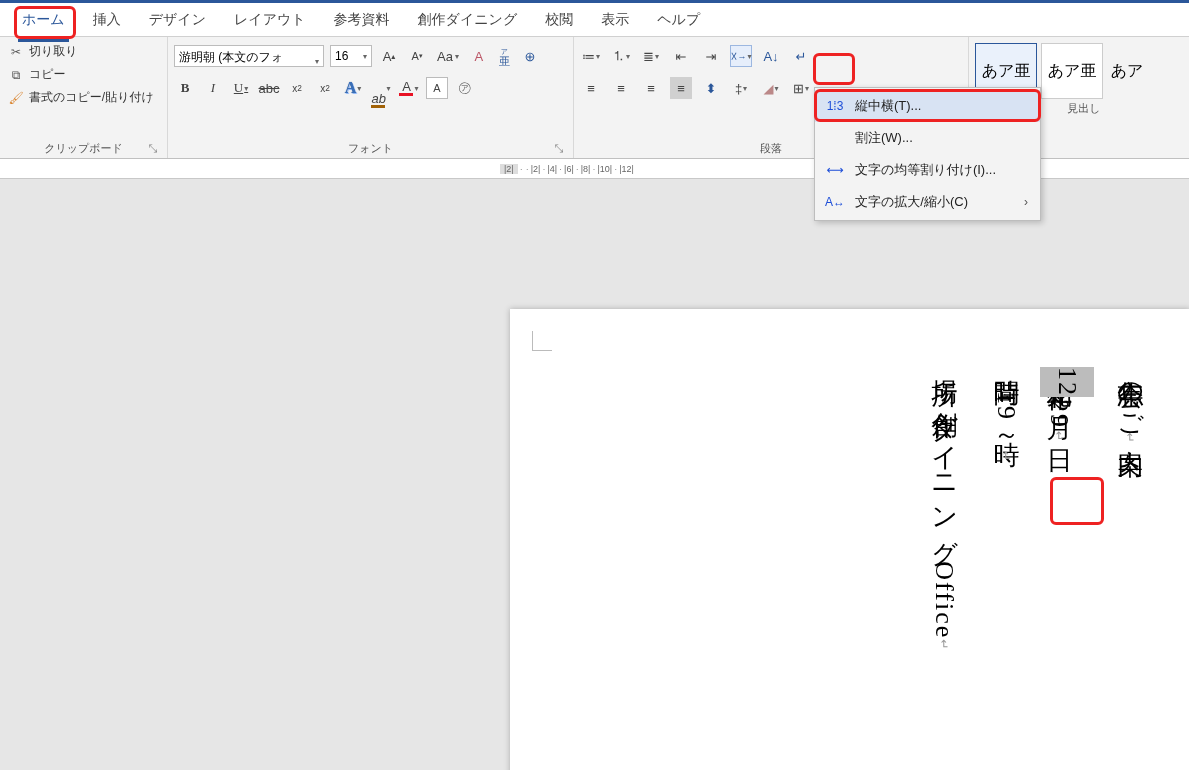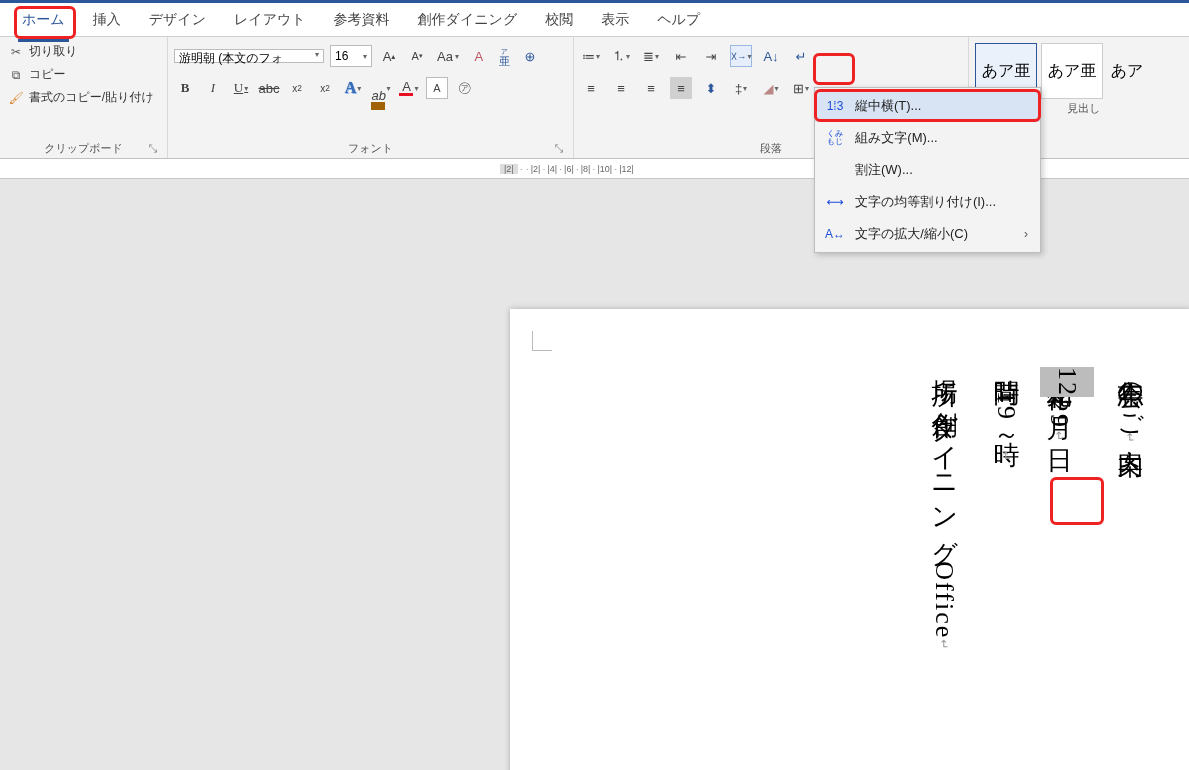--- a/index.html
+++ b/index.html
@@ -94,25 +94,25 @@
     height: 16px;
     display: inline-flex;
     align-items: center;
     justify-content: center;
     color: #555;
   }
   
   .row { display: flex; align-items: center; gap: 6px; }
   .fontname {
     width: 150px;
-    height: 14px;
+    height: 22px;
     border: 1px solid #bcbcbc;
     background: #fff;
     display: flex;
-    align-items: flex-start;
+    align-items: flex-end;
     padding: 0 4px;
     font-size: 12px;
     justify-content: space-between;
   }
   .fontsize {
     width: 42px;
     height: 22px;
     border: 1px solid #bcbcbc;
     background: #fff;
     display: flex;
@@ -132,21 +132,21 @@
   }
   .btn-wide { width: auto; padding: 0 3px; gap: 1px; }
   .withdrop { display: flex; align-items: center; }
   .drop { font-size: 8px; color: #666; margin-left: 1px; }
   .bold { font-weight: bold; font-family: "Times New Roman", serif; }
   .italic { font-style: italic; font-family: "Times New Roman", serif; }
   .underline-u { text-decoration: underline; font-family: "Times New Roman", serif;}
   .strike { text-decoration: line-through; }
   .subsup { font-size: 10px; }
   .color-underline-red { border-bottom: 3px solid #e81123; width: 14px; text-align: center; line-height: 12px; }
-  .color-underline-yellow { border-bottom: 8px solid #a16207; width: 14px; text-align: center; line-height: 12px; font-style: italic; margin-top: 24px;}
+  .color-underline-yellow { border-bottom: 3px solid #a16207; width: 14px; text-align: center; line-height: 12px; font-style: italic; margin-top: 24px;}
   .text-effects-A {
     font-family: "Times New Roman", serif;
     font-weight: bold;
     color: #3a6fb7;
     text-shadow: 0 0 1px #2b579a, 1px 1px 0 #9cc2ff;
     font-size: 16px;
   }
   .ruler {
     height: 20px;
     background: #fff;
@@ -433,24 +433,20 @@
 </div>
 
 <div class="toggle-highlight"></div>
 
 <div class="dropdown">
   <div class="menu-item hover">
     <span class="menu-icon">1⁞3</span>
     <span>縦中横(T)...</span>
   </div>
   <div class="menu-item">
-    <span class="menu-icon" style="font-size:8px;line-height:8px">くみ<br>もじ</span>
-    <span>組み文字(M)...</span>
-  </div>
-  <div class="menu-item">
     <span class="menu-icon"></span>
     <span>割注(W)...</span>
   </div>
   <div class="menu-item">
     <span class="menu-icon">⟷</span>
     <span>文字の均等割り付け(I)...</span>
   </div>
   <div class="menu-item">
     <span class="menu-icon">A↔</span>
     <span>文字の拡大/縮小(C)</span>

